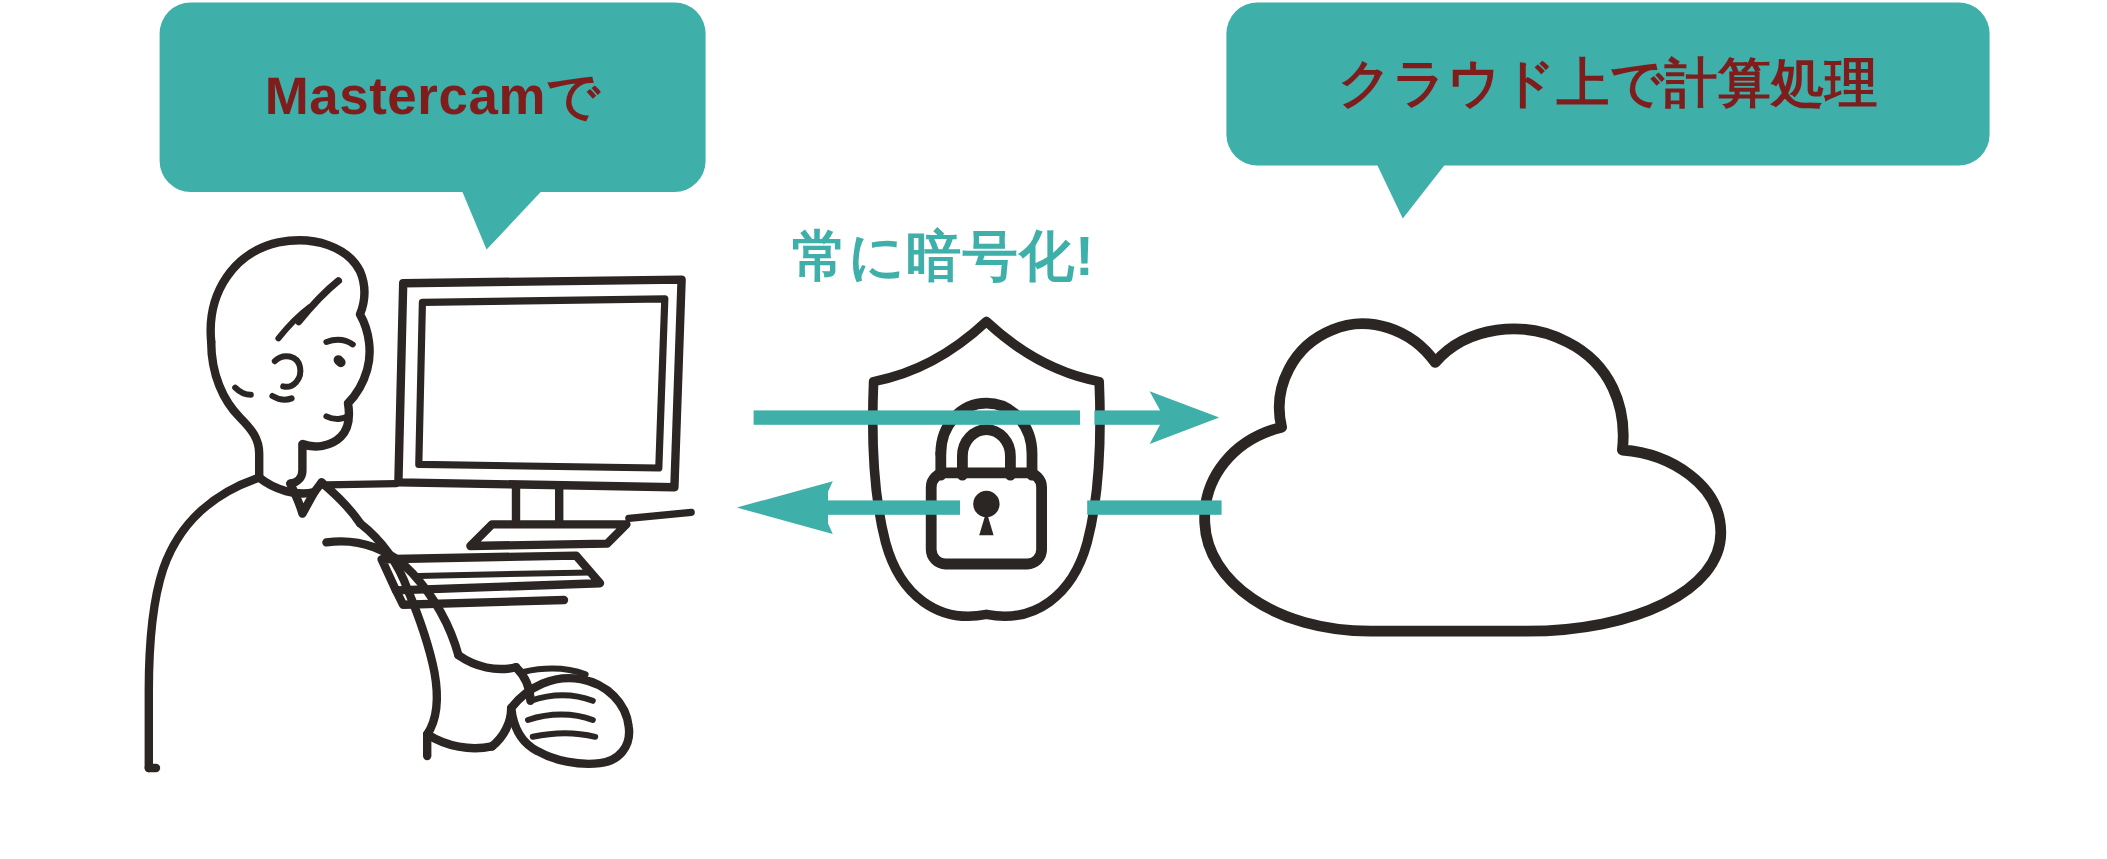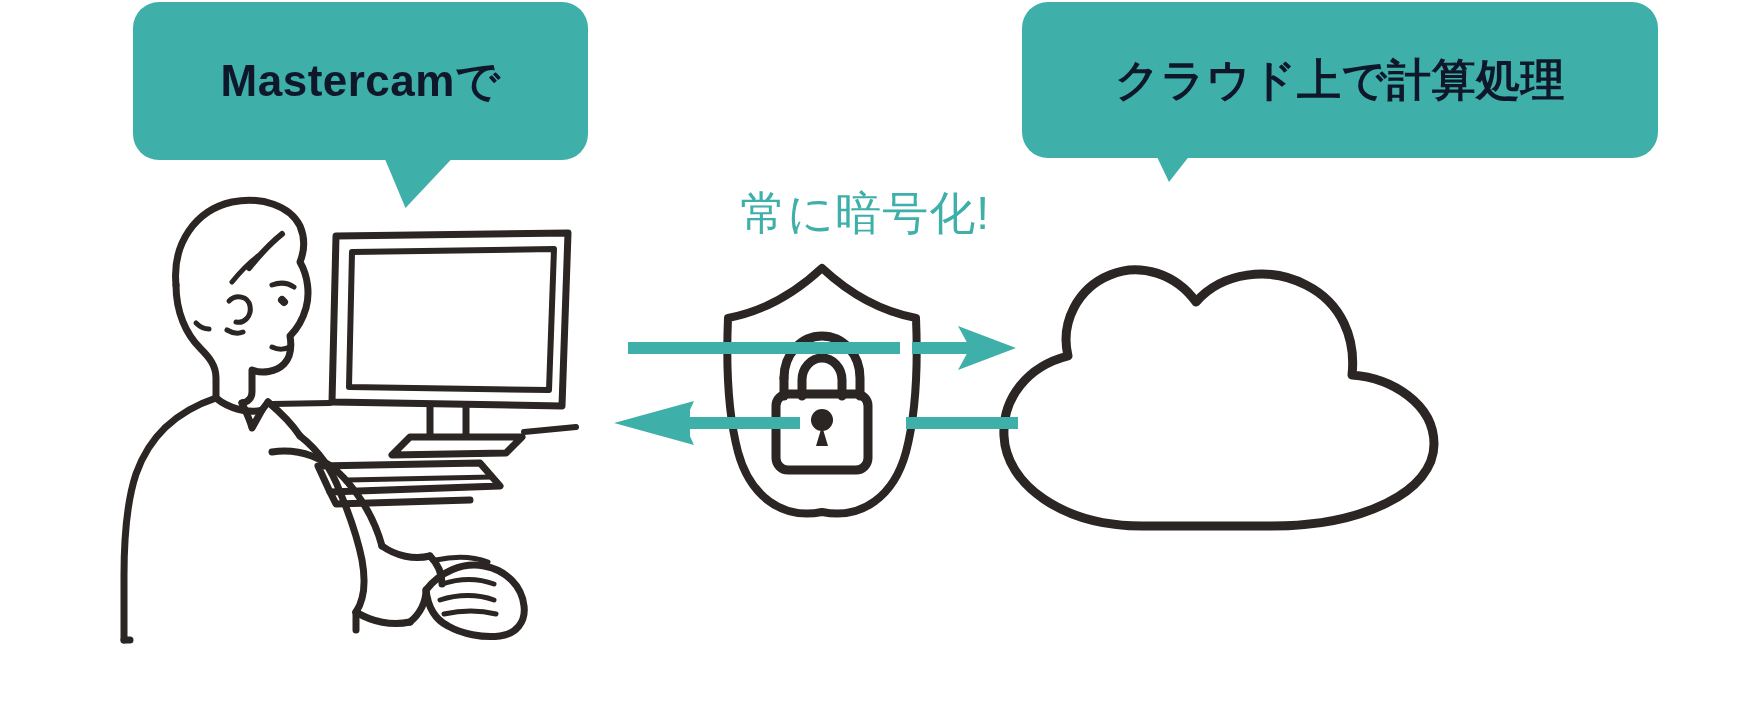--- a/index.html
+++ b/index.html
@@ -24,21 +24,21 @@
     position: absolute;
     inset: 0;
     width: 1756px;
     height: 716px;
   }
   
   .bubble {
     position: absolute;
     background: #3FAFA9;
     border-radius: 26px;
-    color: #0f172a;
+    color: #7f1d1d;
     display: flex;
     align-items: center;
     justify-content: center;
     text-align: center;
     font-weight: bold;
     letter-spacing: 0.5px;
     box-sizing: border-box;
   }
   #bubble-left {
     left: 133px;
@@ -46,21 +46,21 @@
     width: 455px;
     height: 158px;
     font-size: 44px;
     line-height: 1.22;
     padding: 0 16px;
   }
   #bubble-right {
     left: 1022px;
     top: 2px;
     width: 636px;
-    height: 156px;
+    height: 136px;
     font-size: 44px;
     line-height: 1.18;
     padding: 0 26px;
   }
   .bubble-line { display: block; white-space: nowrap; }
 
   .tail {
     position: absolute;
     width: 0;
     height: 0;
@@ -80,24 +80,24 @@
     border-right: 36px solid transparent;
     border-top: 46px solid #3FAFA9;
   }
 
   
   #center-caption {
     position: absolute;
     left: 660px;
     top: 183px;
     width: 330px;
-    text-align: right;
+    text-align: left;
     color: #3FAFA9;
     font-size: 46px;
-    font-weight: normal;
+    font-weight: bold;
     letter-spacing: 1px;
     white-space: nowrap;
   }
 </style>
 </head>
 <body>
 
 <div id="stage">
 
   <svg class="layer" viewBox="0 0 1756 716" xmlns="http://www.w3.org/2000/svg">

